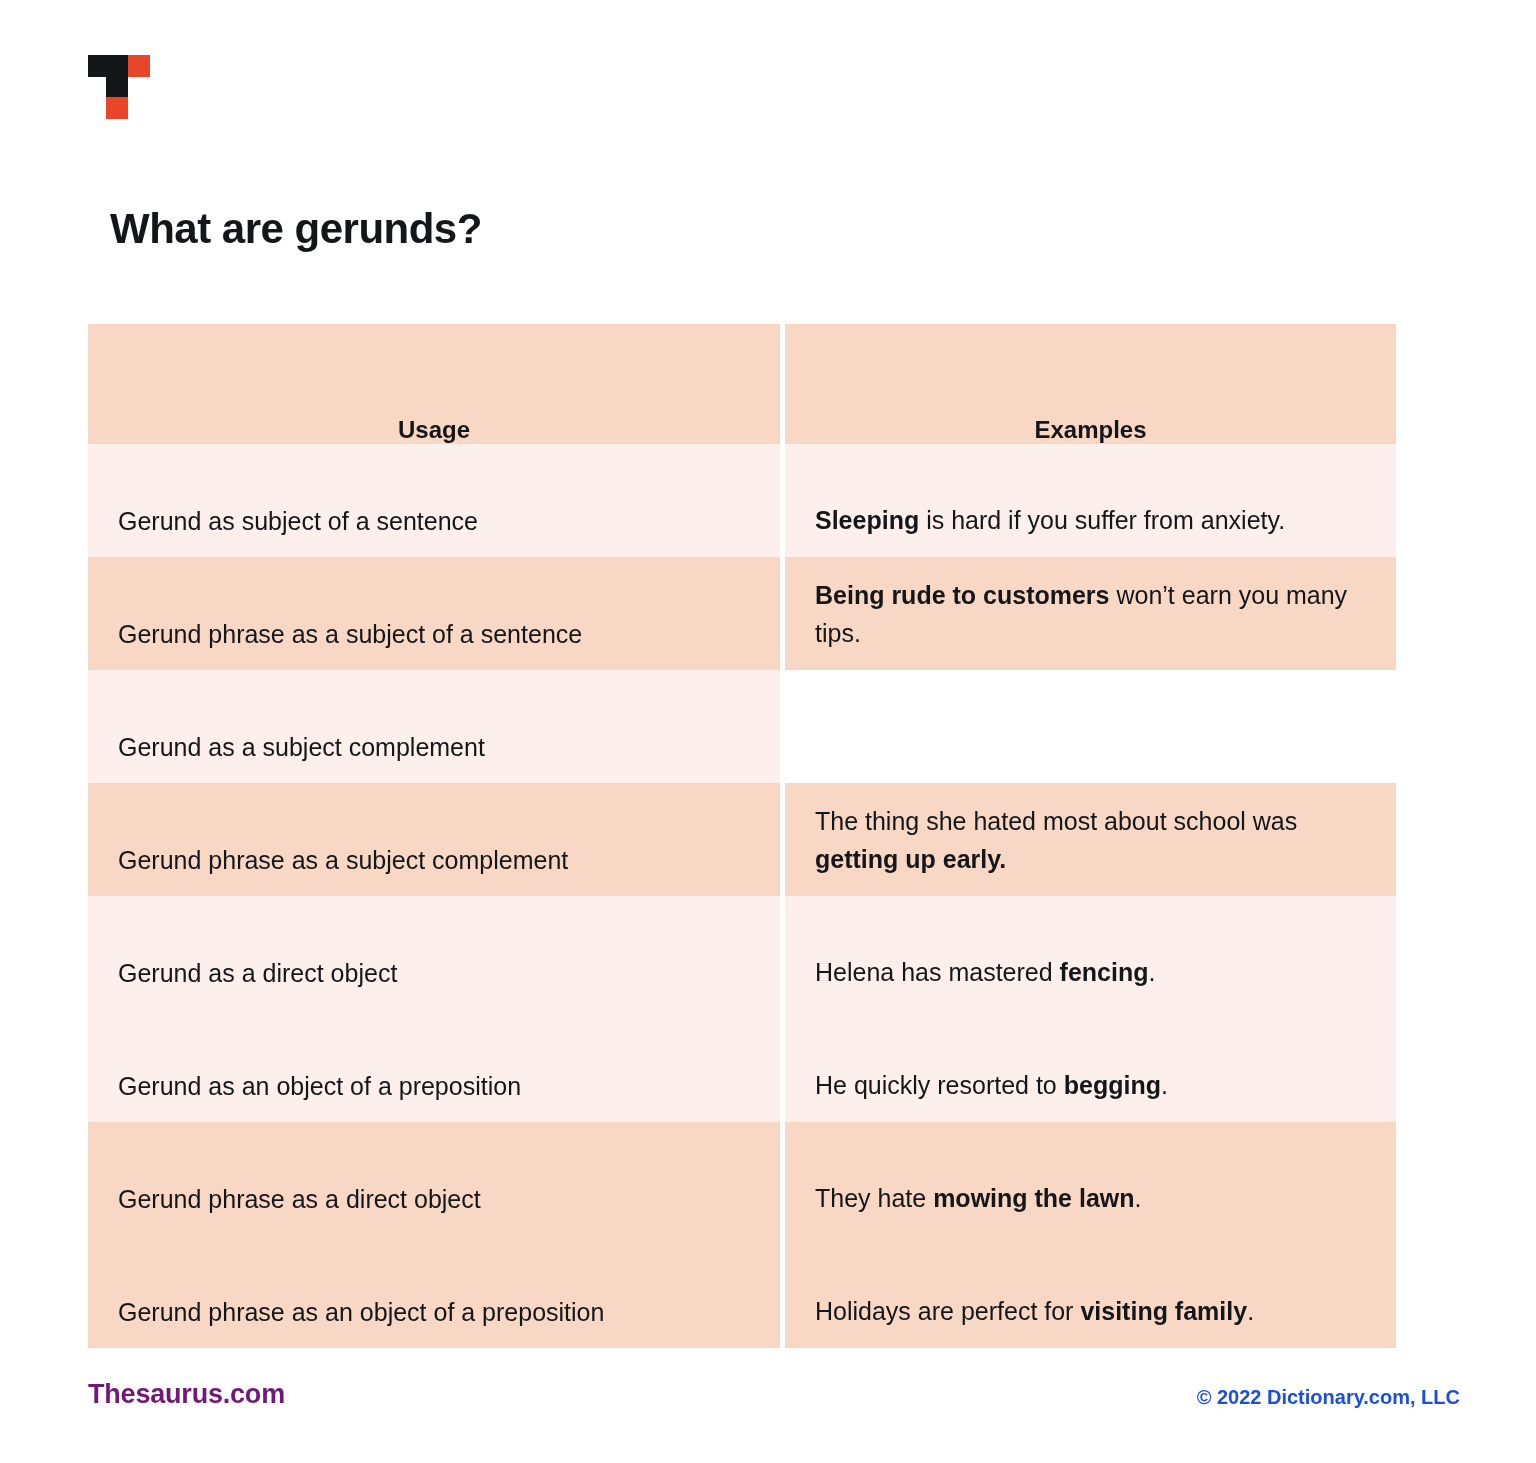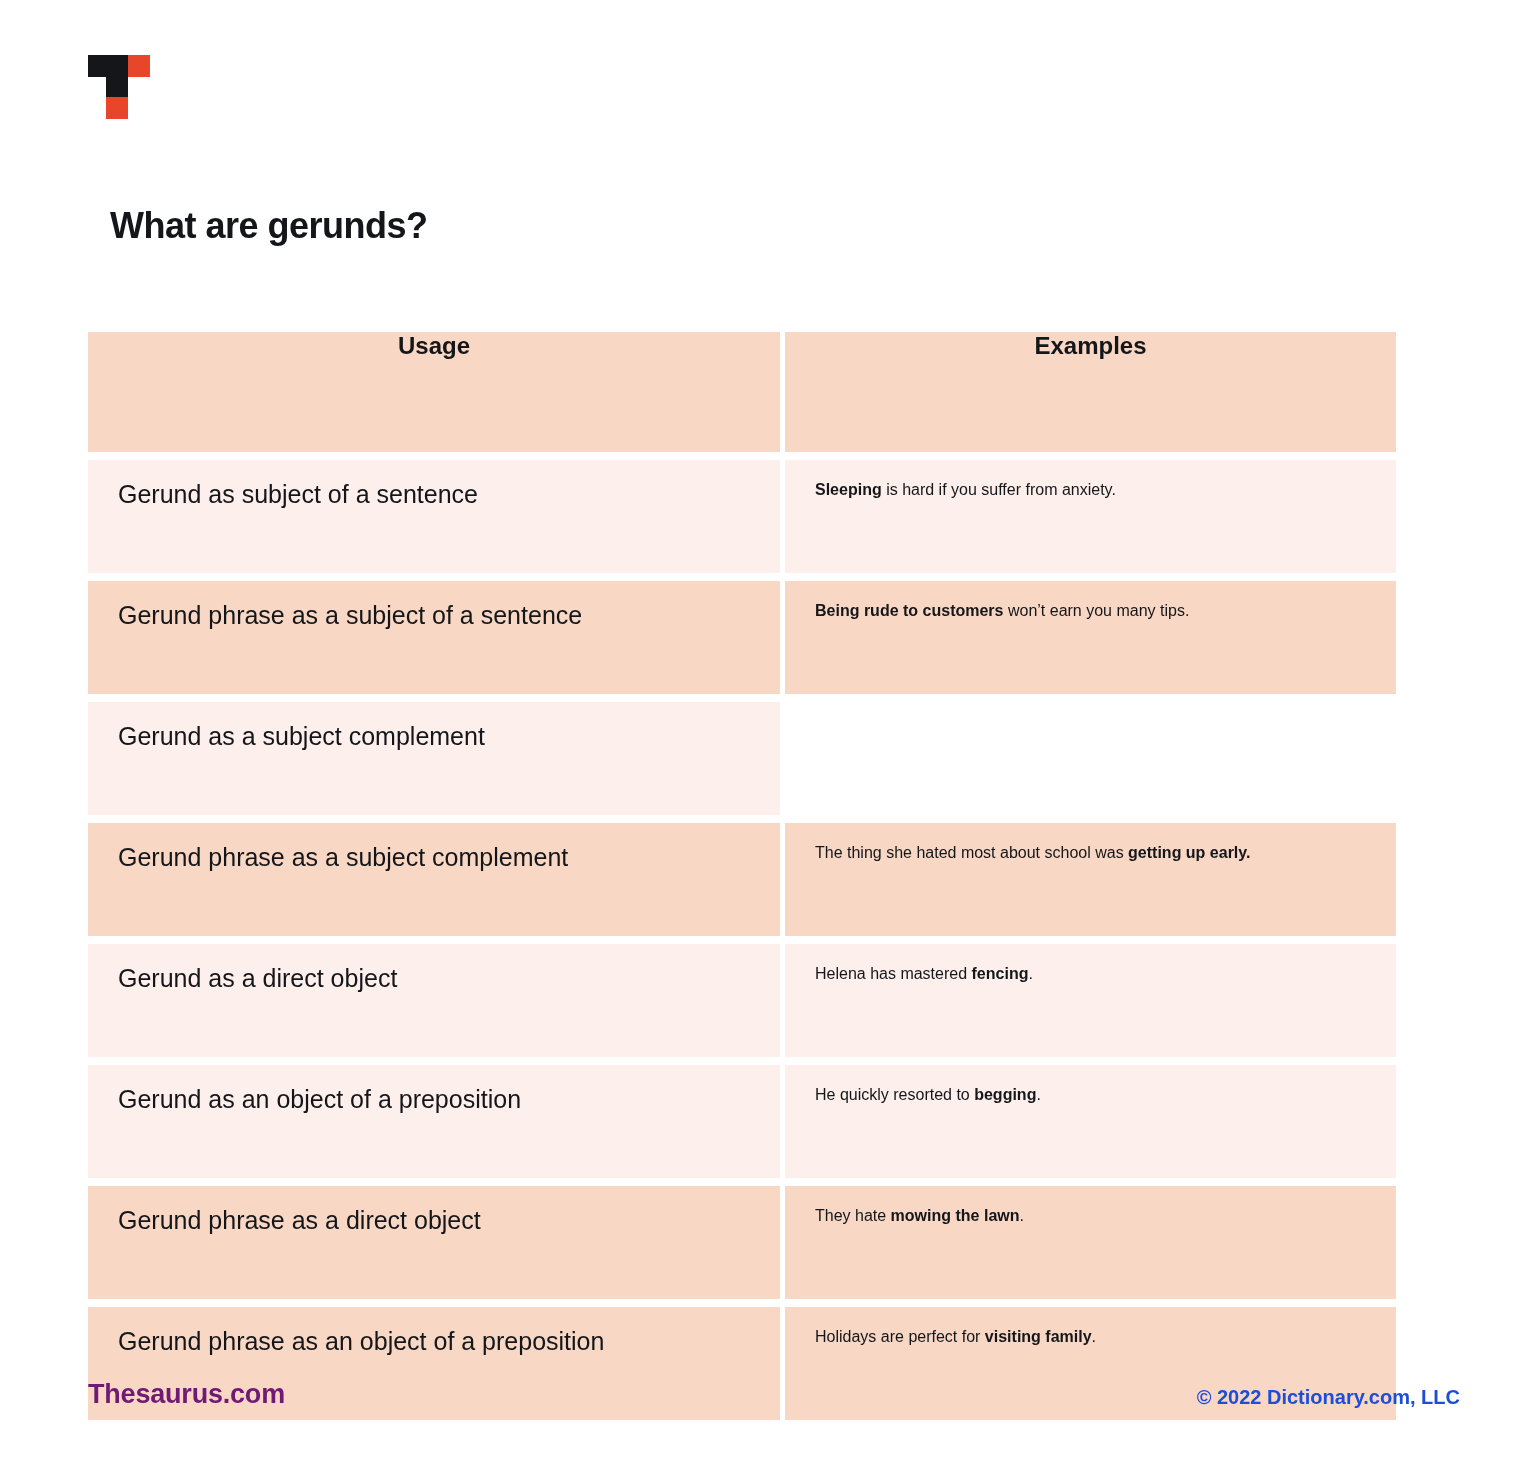--- a/index.html
+++ b/index.html
@@ -28,21 +28,21 @@
     width: 62px;
     height: 64px;
   }
   .logo svg { display: block; }
 
   
   .page-title {
     position: absolute;
     left: 110px;
     top: 205px;
-    font-size: 36px;
+    font-size: 42px;
     font-weight: bold;
     letter-spacing: -0.5px;
     color: #14161a;
     margin: 0;
   }
 
   
   .table {
     position: absolute;
     left: 88px;
@@ -51,22 +51,21 @@
     border-collapse: separate;
     border-spacing: 0;
   }
   .table-row {
     display: flex;
     width: 100%;
   }
   .cell {
     padding: 0 30px;
     display: flex;
-    align-items: flex-start;
-    margin-top: 8px;
+    align-items: flex-end;
   }
   .cell-usage {
     width: 697px;
     border-right: 5px solid #ffffff;
   }
   .cell-example {
     width: 611px;
   }
 
   
@@ -90,21 +89,21 @@
   }
   .body-row.odd .cell { background: #fdf0ec; }
   .body-row.even .cell { background: #f8d7c4; }
 
   .usage-text {
     font-size: 25px;
     color: #14161a;
     line-height: 1.35;
   }
   .example-text {
-    font-size: 16px;
+    font-size: 25px;
     color: #14161a;
     line-height: 1.5;
   }
   .example-text b { font-weight: bold; }
 
   
   .footer-brand {
     position: absolute;
     left: 88px;
     top: 1379px;

